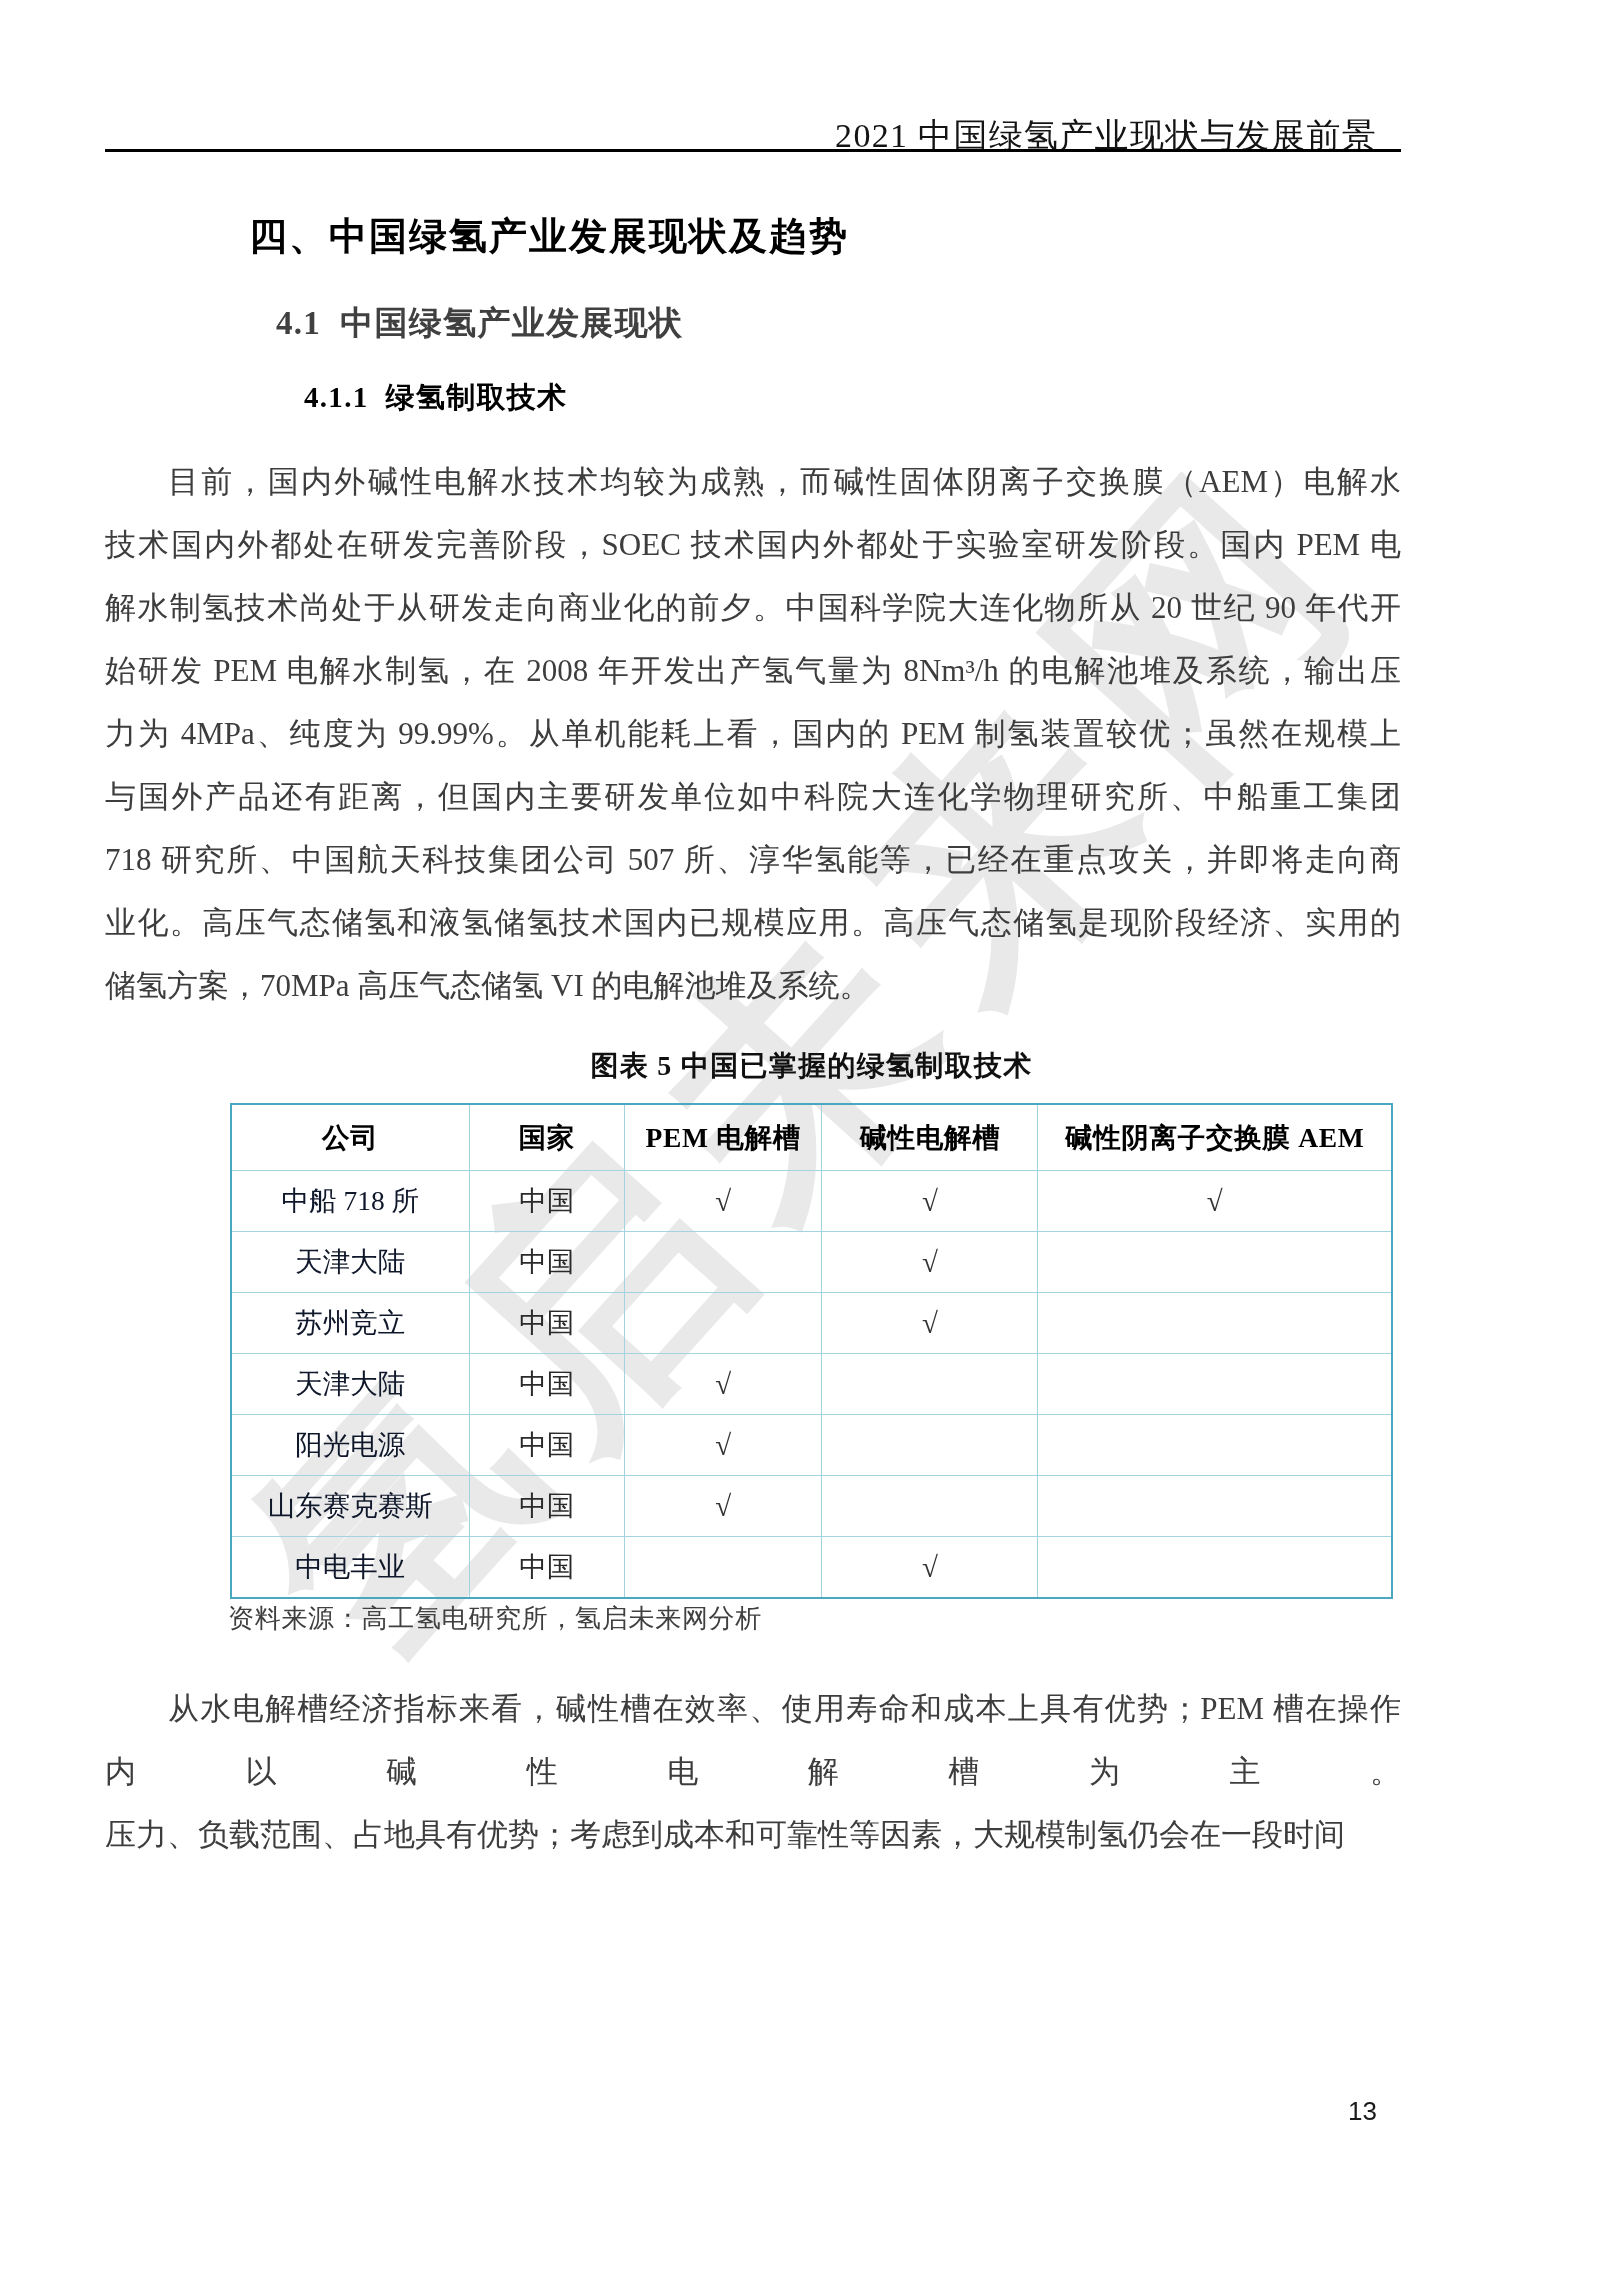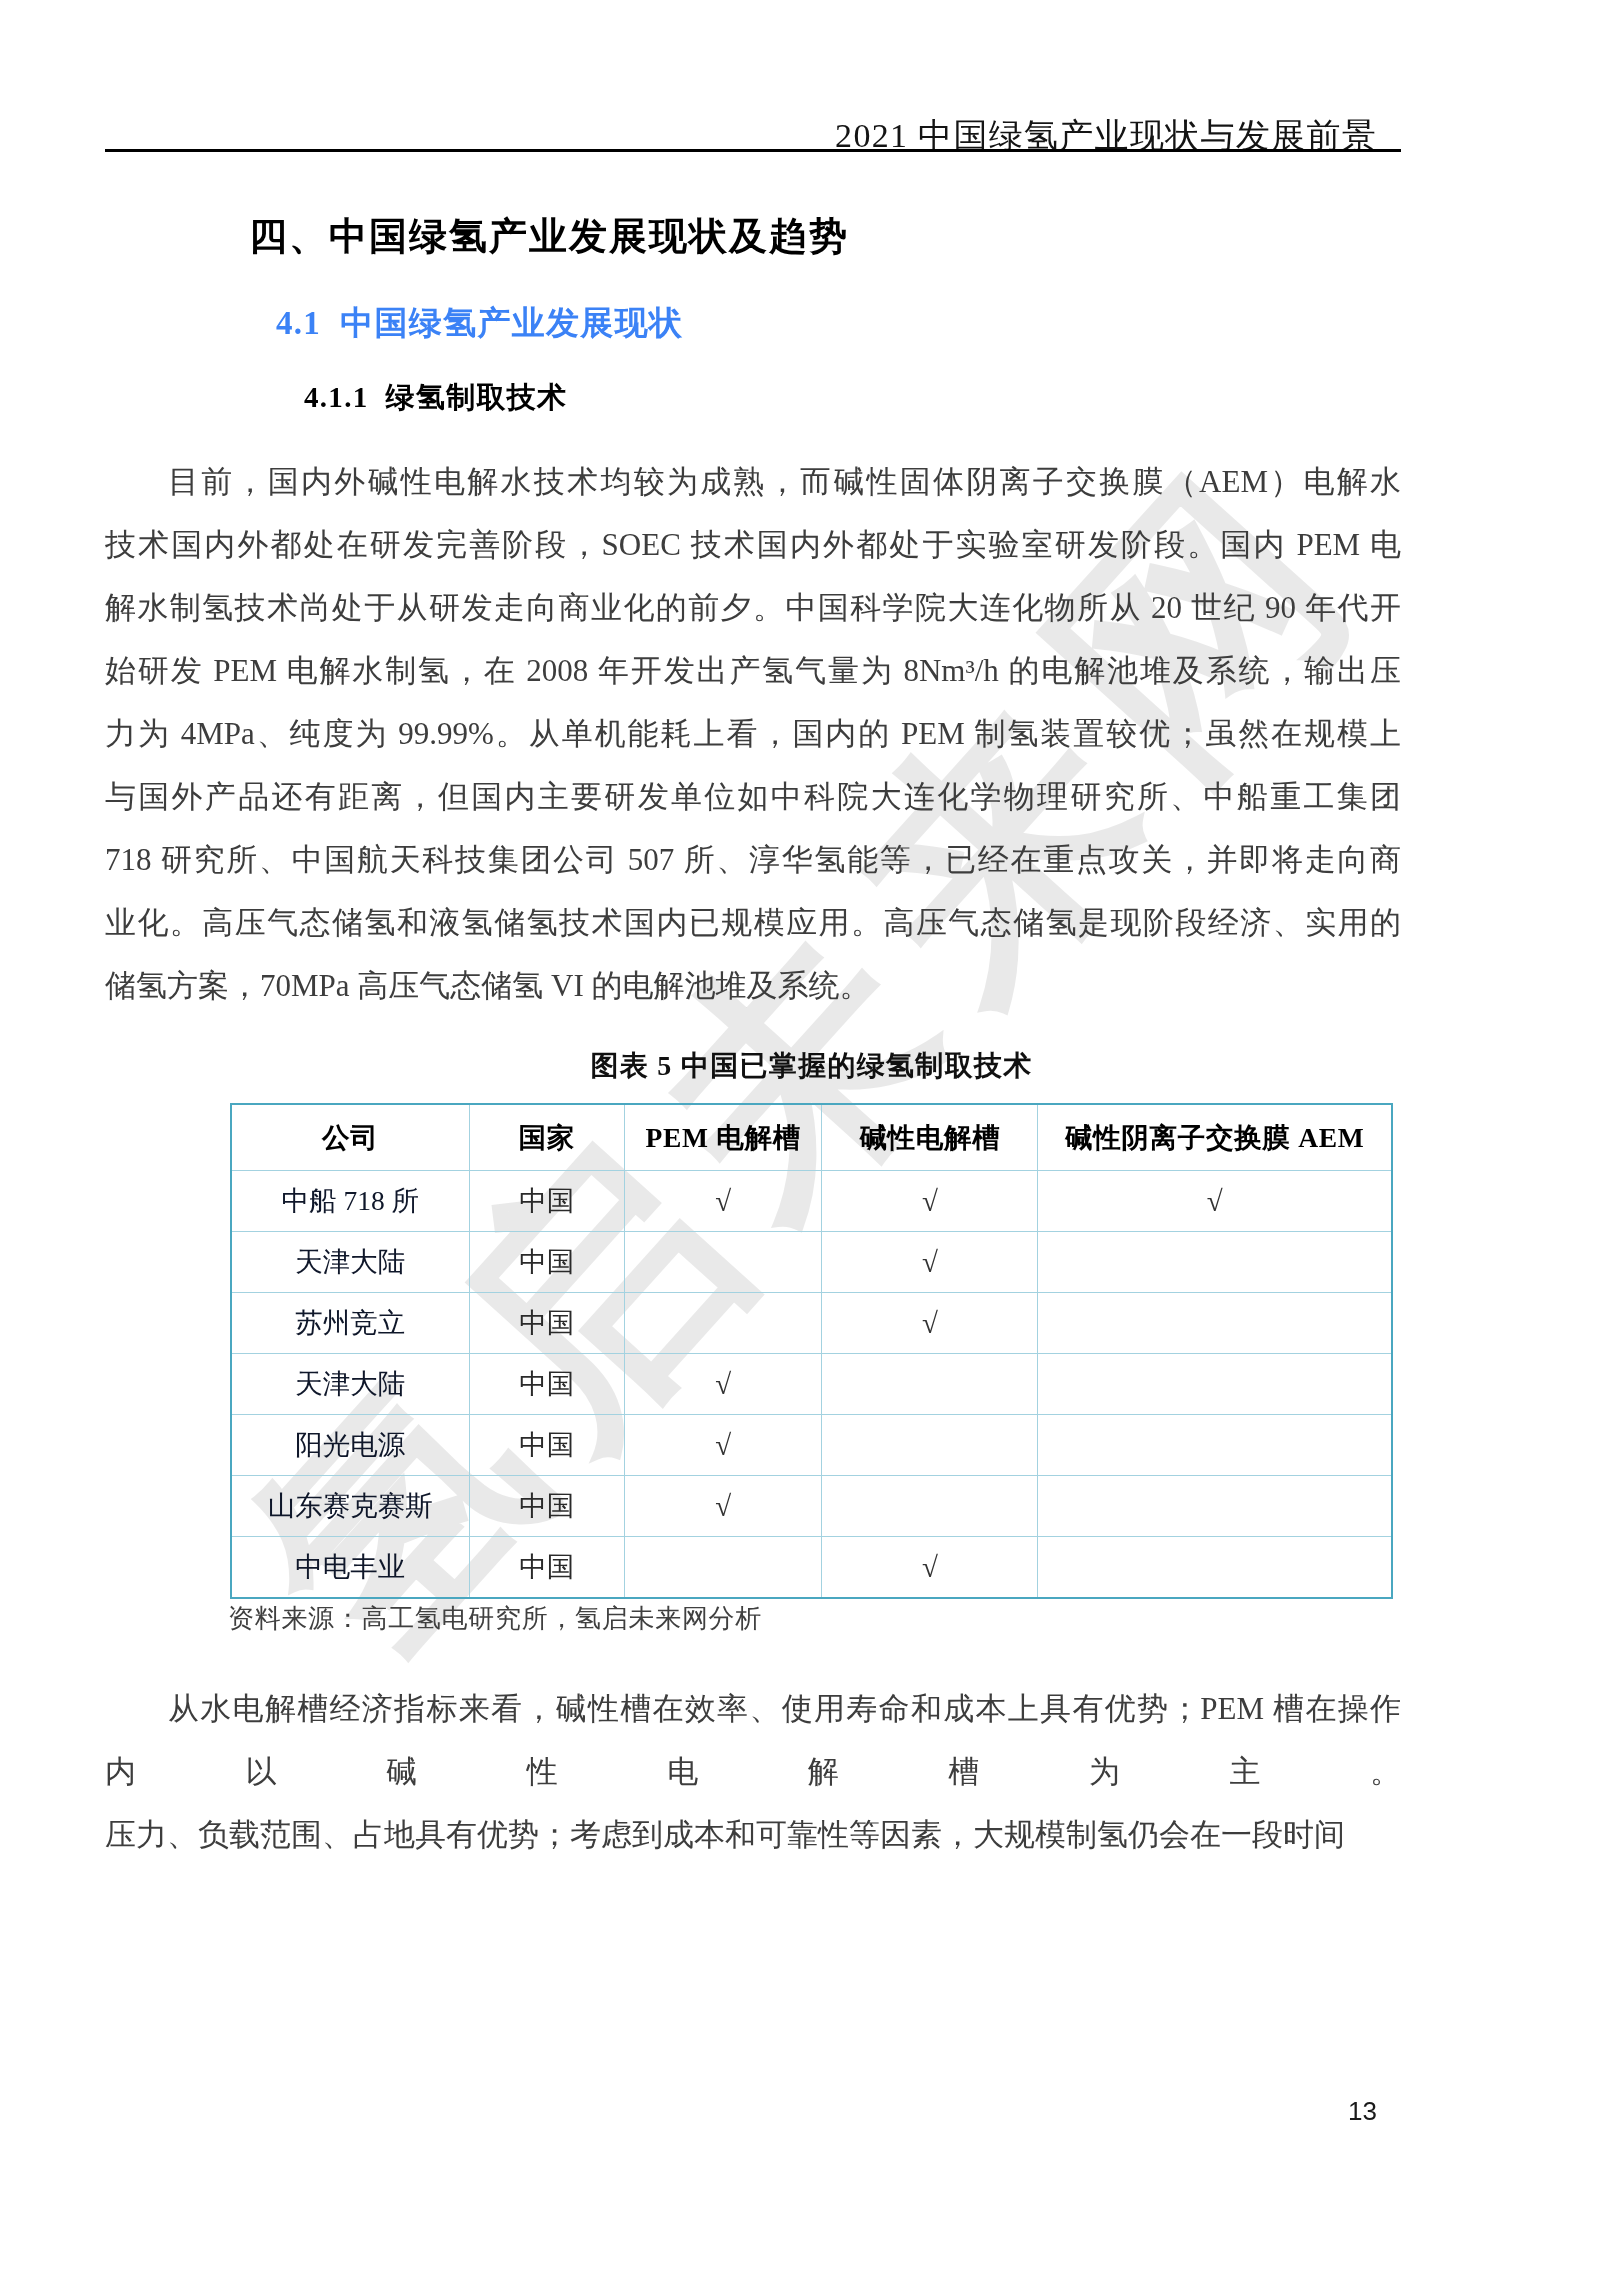--- a/index.html
+++ b/index.html
@@ -43,21 +43,21 @@
     z-index:2;
   }
   
   .h1{
     position:absolute;left:249px;top:211px;
     font-size:38px;font-weight:bold;color:#000;
     letter-spacing:2px;white-space:pre;z-index:2;
   }
   .h2{
     position:absolute;left:276px;top:301px;
-    font-size:33px;font-weight:bold;color:#3b82f6;
+    font-size:33px;font-weight:bold;color:#404040;
     letter-spacing:1.3px;white-space:pre;z-index:2;
   }
   .h3{
     position:absolute;left:304px;top:378px;
     font-size:29px;font-weight:bold;color:#000;
     letter-spacing:1.3px;white-space:pre;z-index:2;
   }
   
   .para{
     position:absolute;left:105px;width:1296px;

